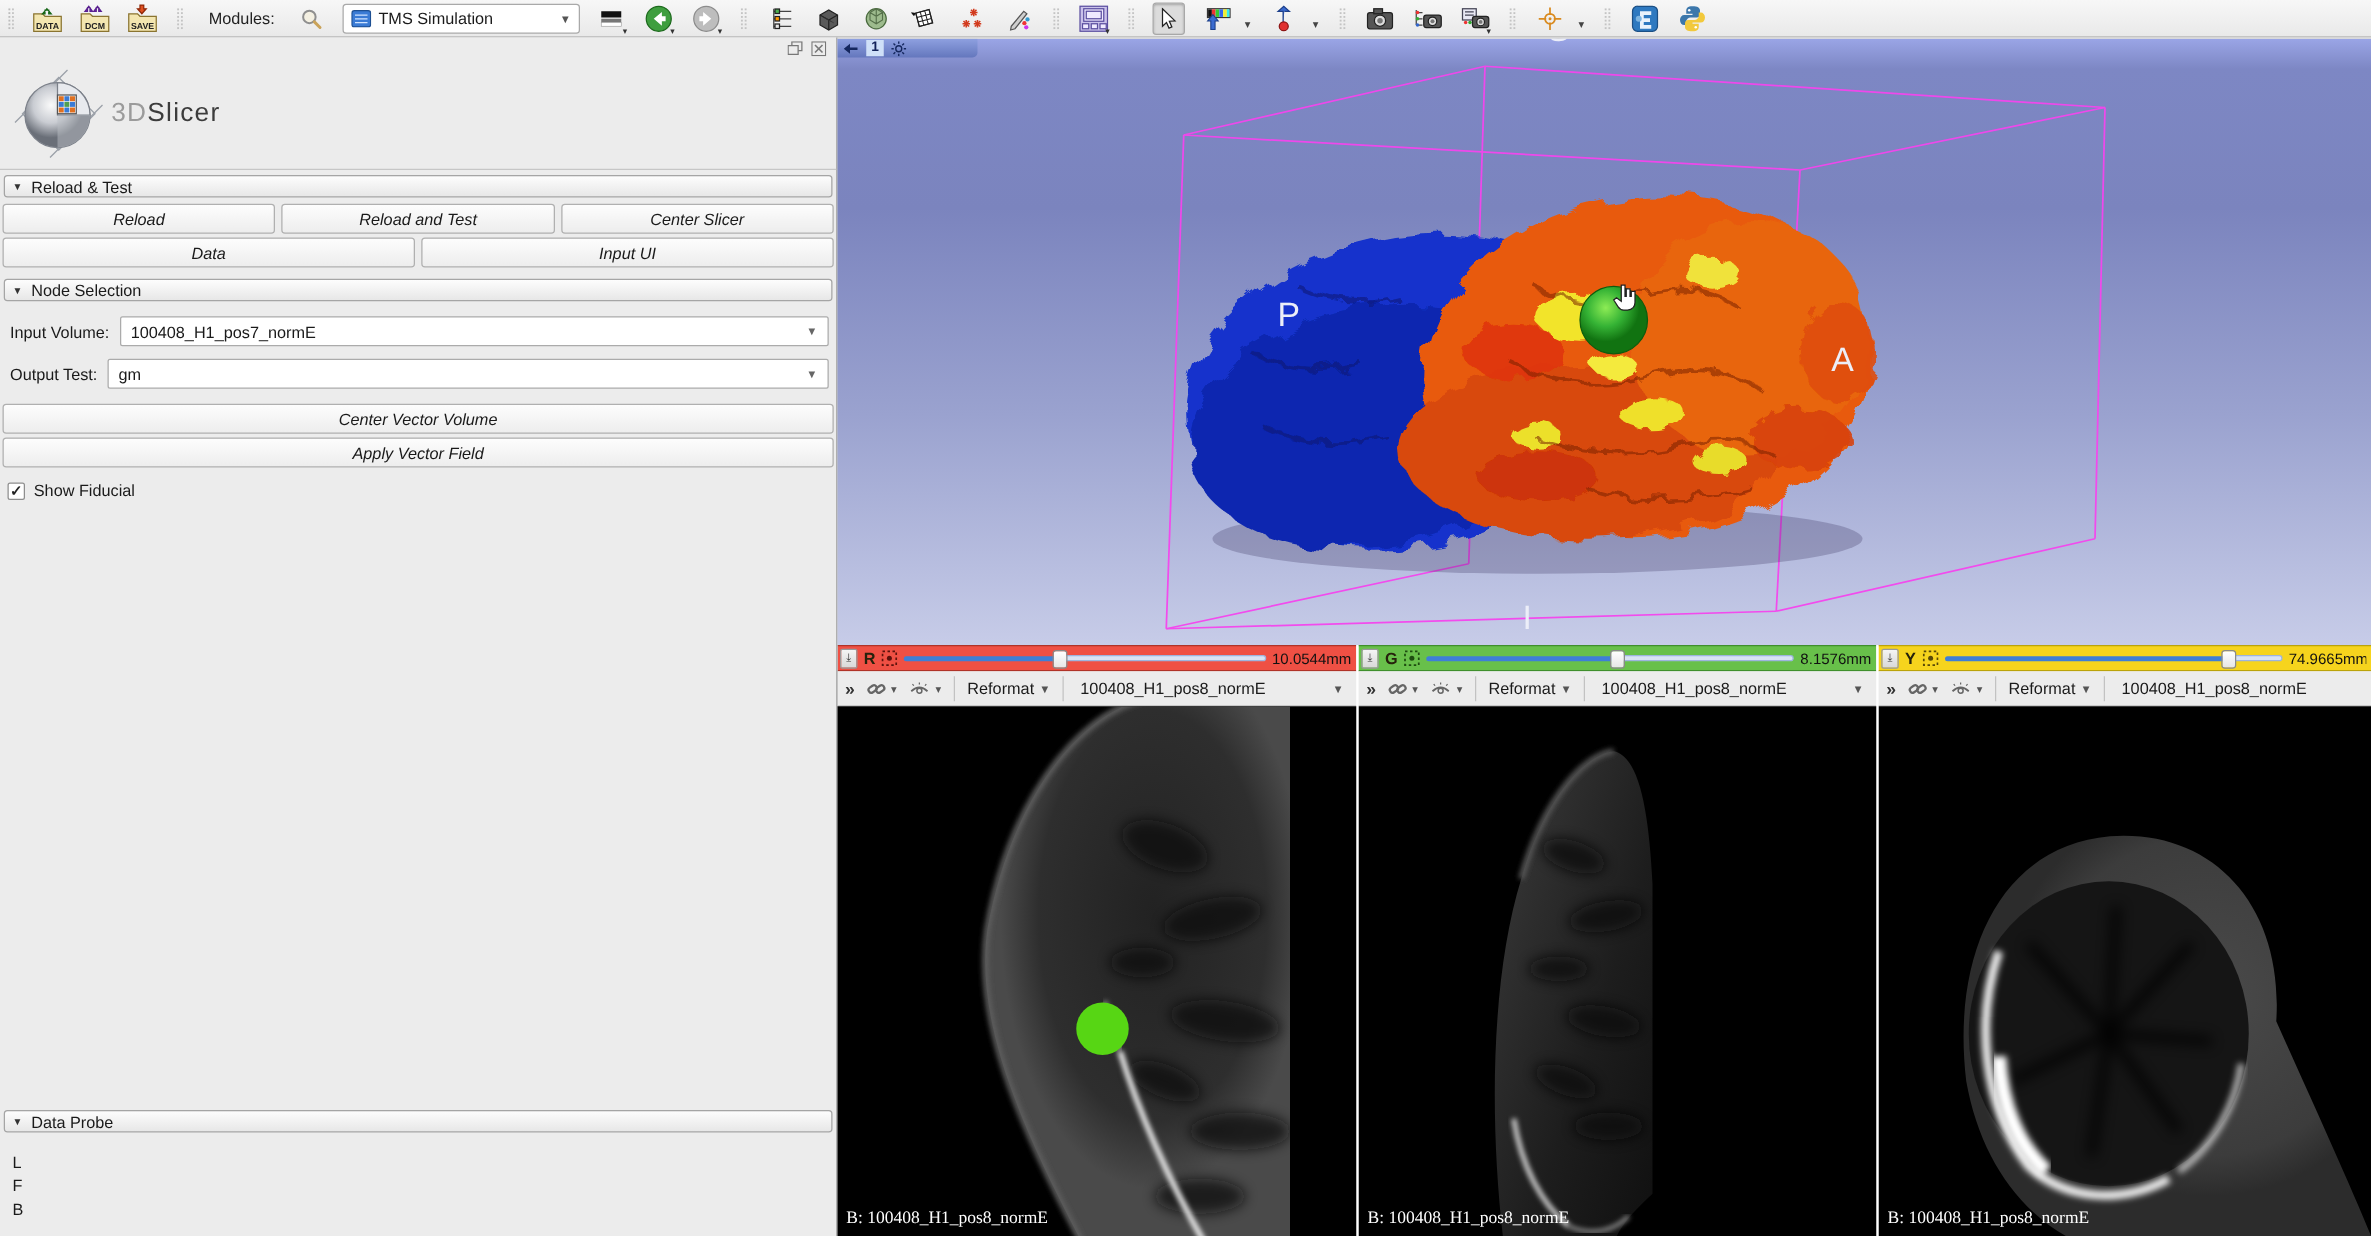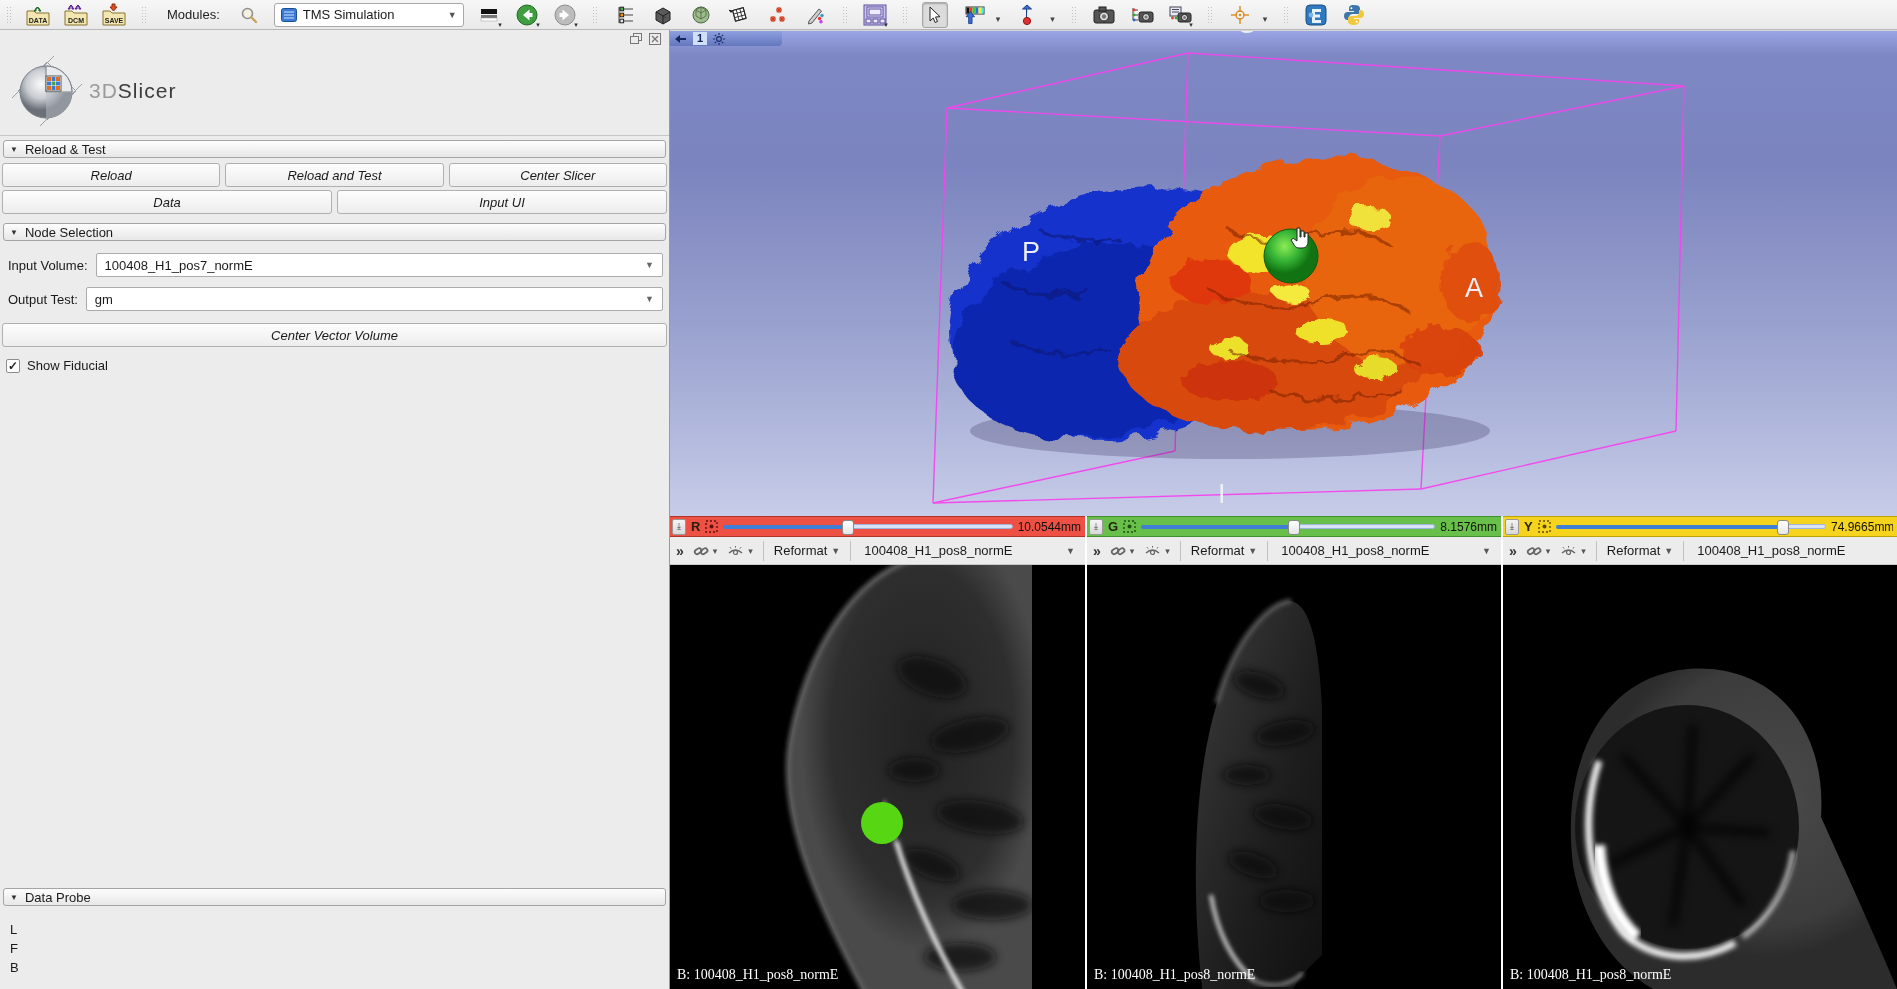--- a/index.html
+++ b/index.html
@@ -433,20 +433,23 @@
       <div class="form-row">
         <label>Output Test:</label>
         <div class="combo">
           <span>gm</span>
           <span class="arrow">▼</span>
         </div>
       </div>
       <div class="btn-row" style="margin-top:12px">
         <div class="btn">Center Vector Volume</div>
       </div>
+      <div class="btn-row">
+        <div class="btn">Apply Vector Field</div>
+      </div>
       <div class="checkbox-row">
         <div class="cb">
             <span>✓</span>
           </div>
         <span>Show Fiducial</span>
       </div>
 
       <div id="panel-spacer"></div>
 
       <div class="sect-header">

